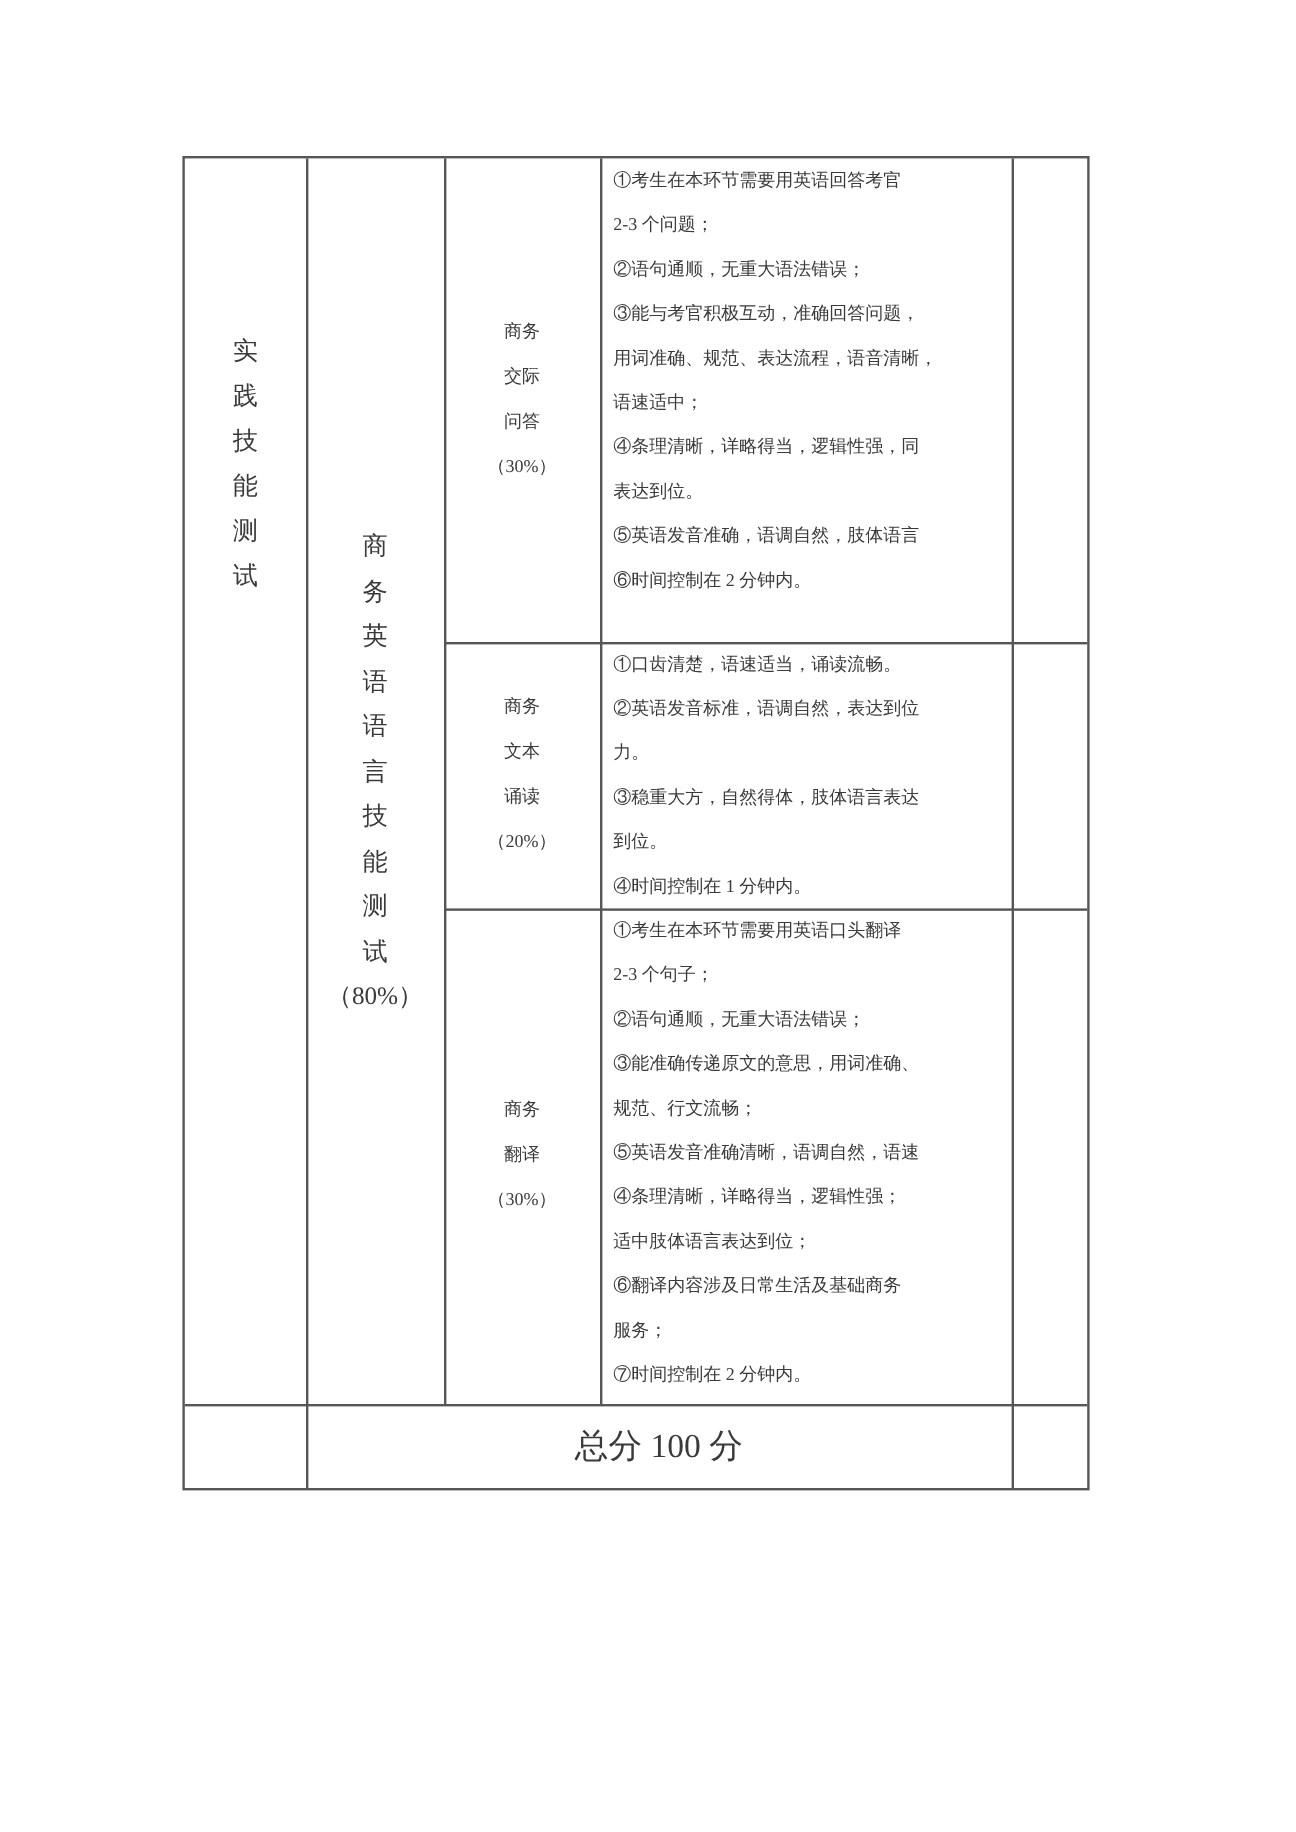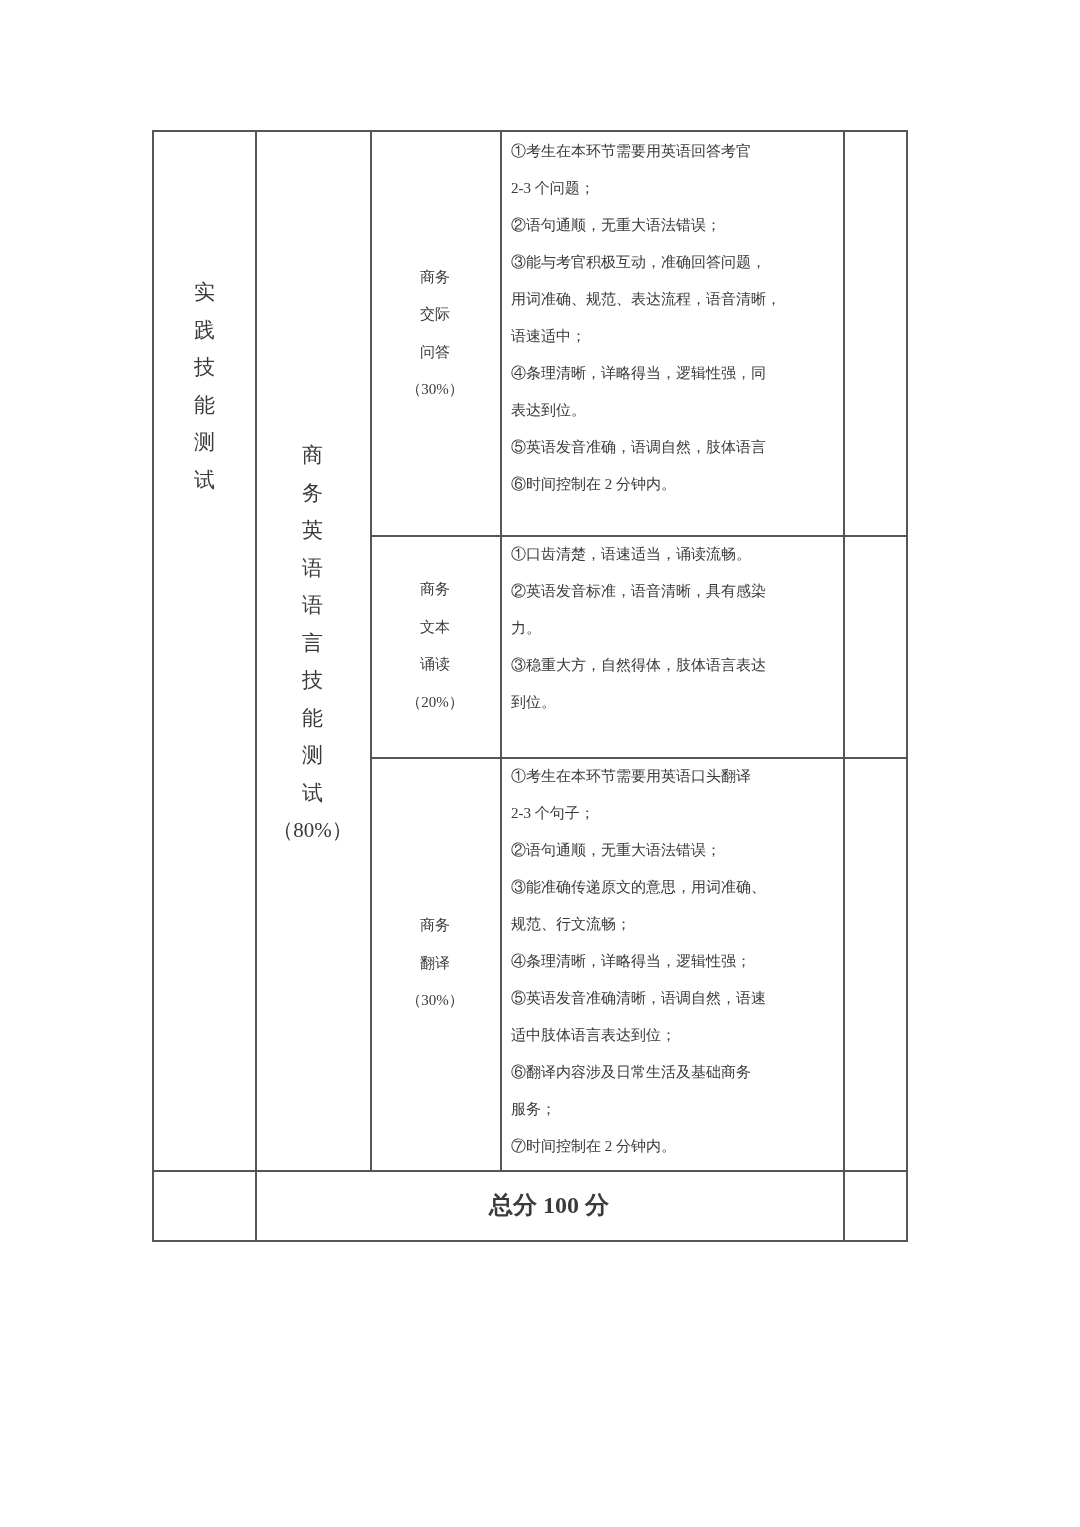--- a/index.html
+++ b/index.html
@@ -84,22 +84,22 @@
   .corner-cell { left: 0; top: 1038px; width: 101px; height: 70px; }
 
   .total-cell {
     left: 101px;
     top: 1038px;
     width: 588px;
     height: 70px;
     display: flex;
     align-items: center;
     justify-content: center;
-    font-weight: bold;
-    font-size: 24px;
+    font-weight: normal;
+    font-size: 28px;
   }
 </style>
 </head>
 <body>
 
 <div class="page">
   <div class="tbl">
 
     <div class="vline v1"></div>
     <div class="vline v2"></div>
@@ -157,33 +157,34 @@
         <div>③能与考官积极互动，准确回答问题，</div>
         <div>用词准确、规范、表达流程，语音清晰，</div>
         <div>语速适中；</div>
         <div>④条理清晰，详略得当，逻辑性强，同</div>
         <div>表达到位。</div>
         <div>⑤英语发音准确，语调自然，肢体语言</div>
         <div>⑥时间控制在 2 分钟内。</div>
       </div>
     <div class="cell criteria cr2">
         <div>①口齿清楚，语速适当，诵读流畅。</div>
-        <div>②英语发音标准，语音清晰，具有感染</div>
+        <div>②英语发音标准，语调自然，表达到位</div>
         <div>力。</div>
         <div>③稳重大方，自然得体，肢体语言表达</div>
         <div>到位。</div>
+        <div>④时间控制在 1 分钟内。</div>
       </div>
     <div class="cell criteria cr3">
         <div>①考生在本环节需要用英语口头翻译</div>
         <div>2-3 个句子；</div>
         <div>②语句通顺，无重大语法错误；</div>
         <div>③能准确传递原文的意思，用词准确、</div>
         <div>规范、行文流畅；</div>
+        <div>⑤英语发音准确清晰，语调自然，语速</div>
         <div>④条理清晰，详略得当，逻辑性强；</div>
-        <div>⑤英语发音准确清晰，语调自然，语速</div>
         <div>适中肢体语言表达到位；</div>
         <div>⑥翻译内容涉及日常生活及基础商务</div>
         <div>服务；</div>
         <div>⑦时间控制在 2 分钟内。</div>
       </div>
 
     <div class="cell score-cell sc1"></div>
     <div class="cell score-cell sc2"></div>
     <div class="cell score-cell sc3"></div>
     <div class="cell score-cell sc4"></div>

